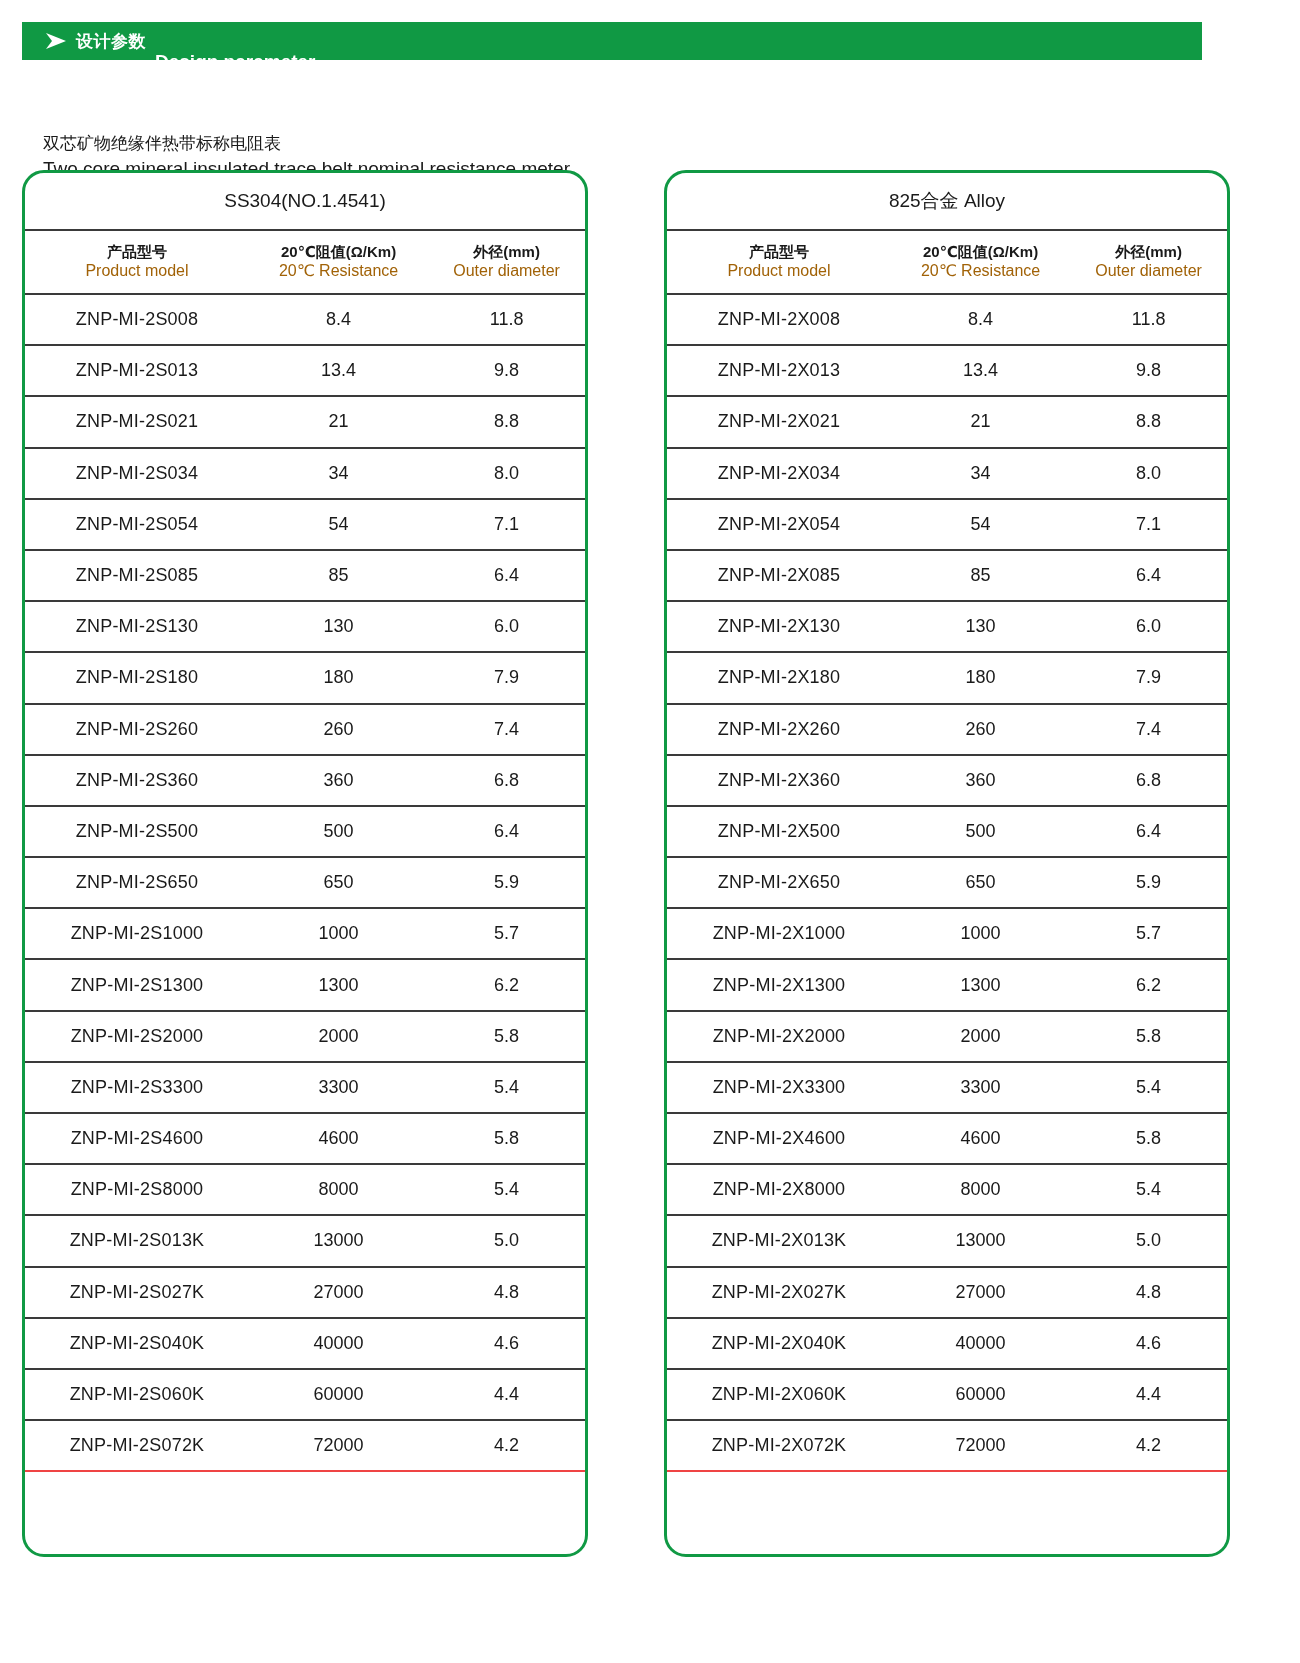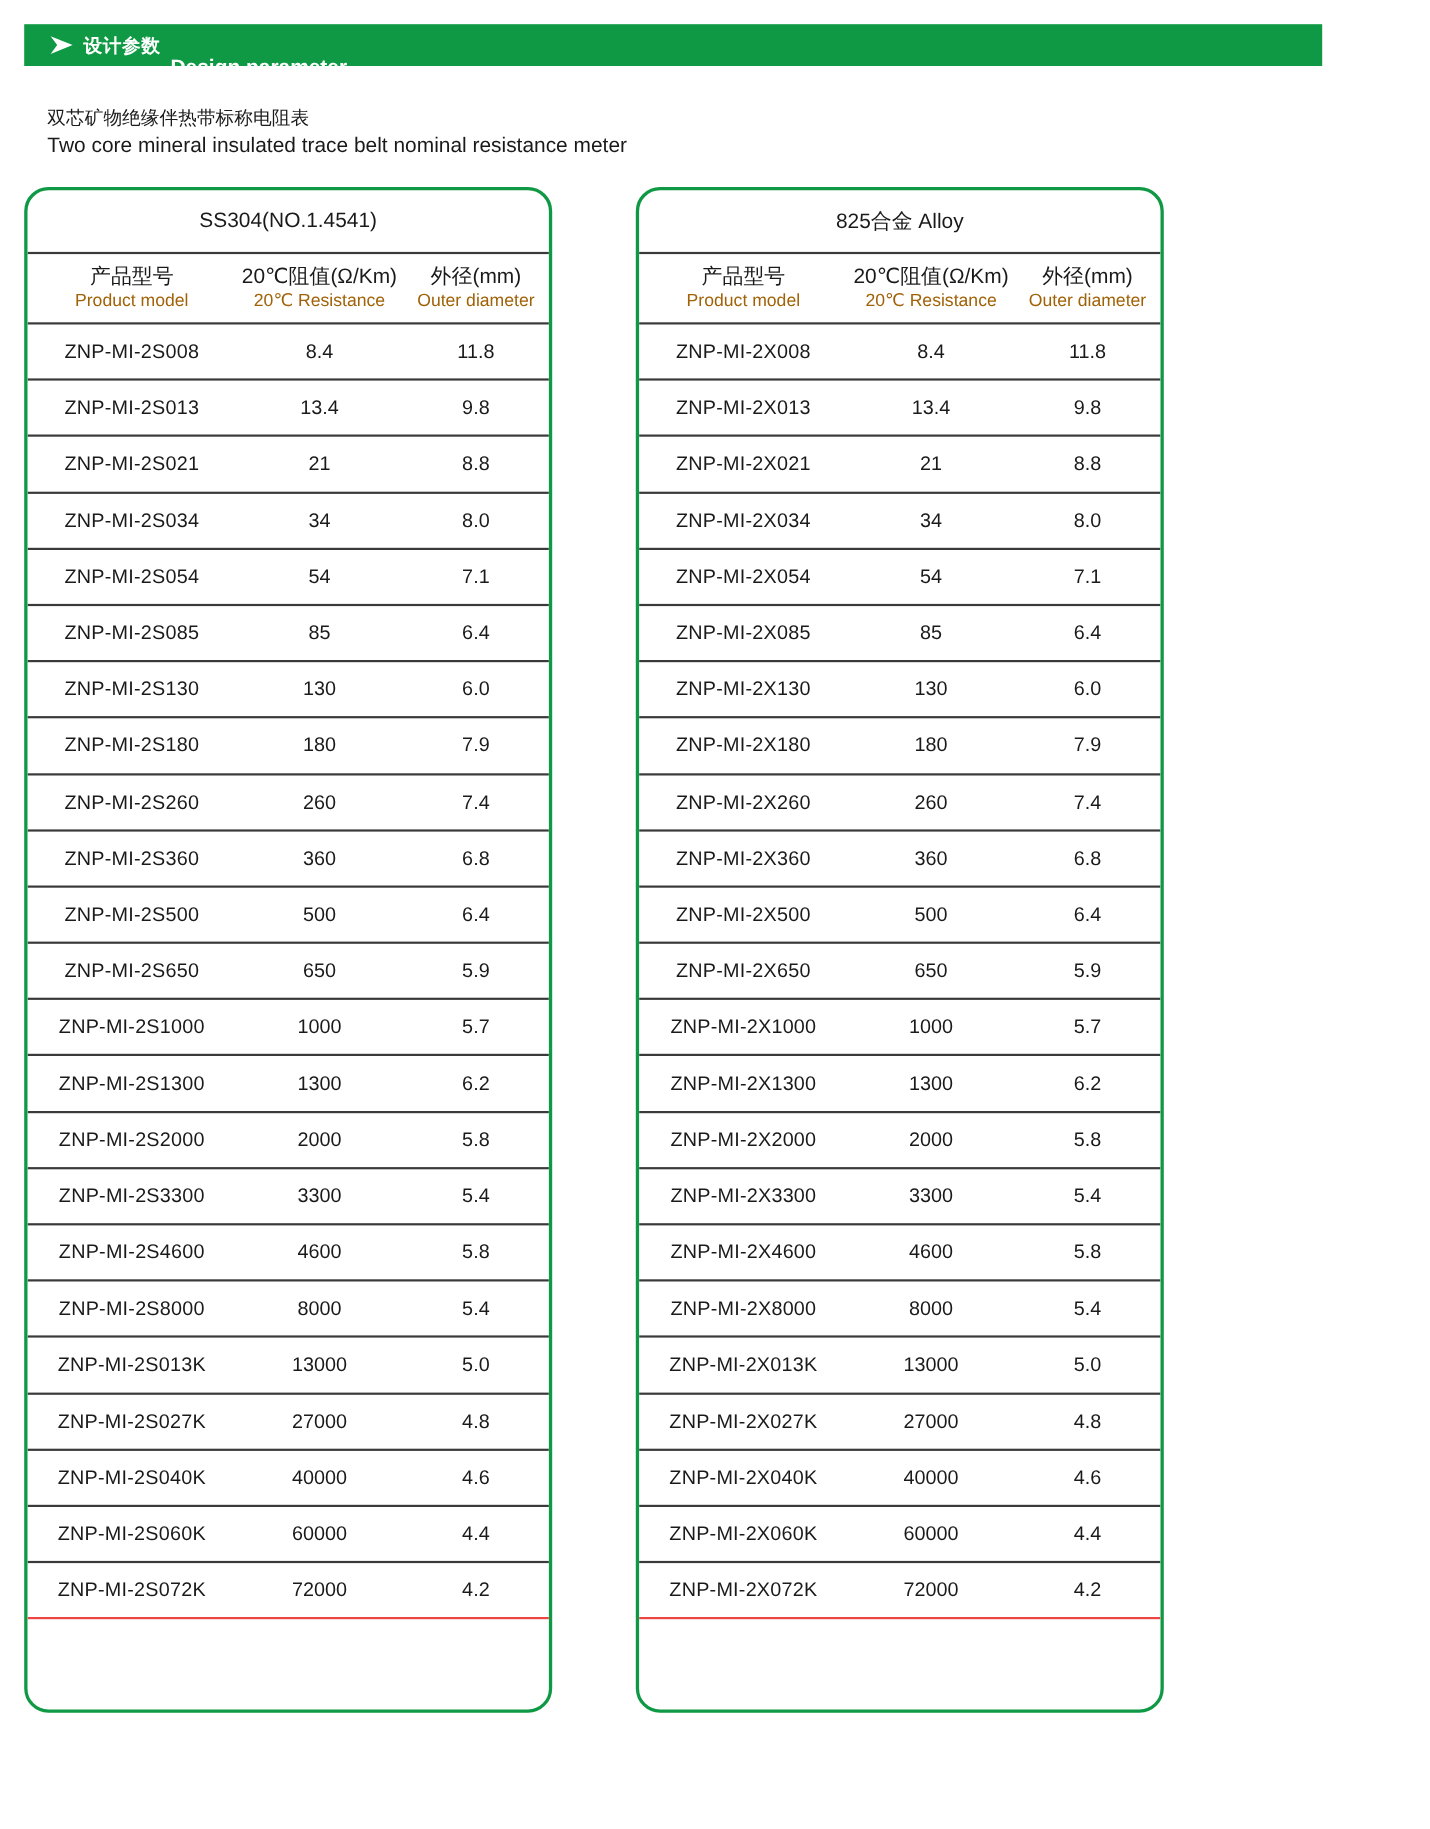--- a/index.html
+++ b/index.html
@@ -58,34 +58,35 @@
     position: absolute;
     left: 43px;
     top: 96px;
     width: 900px;
   }
   .caption .cn {
     font-size: 17px;
     line-height: 24px;
     color: #1a1a1a;
     white-space: nowrap;
+    margin-top: 36px;
   }
   .caption .en {
     font-size: 19px;
     line-height: 26px;
     color: #1a1a1a;
     white-space: nowrap;
   }
 
   
   .panels {
     position: absolute;
     left: 22px;
     top: 170px;
-    width: 1036px;
+    width: 1208px;
     display: flex;
     gap: 76px;
   }
   .panel {
     width: 590px;
     box-sizing: border-box;
     border: 3px solid #109944;
     border-radius: 22px;
     background: #ffffff;
     overflow: hidden;
@@ -108,23 +109,24 @@
     height: 62px;
     border-bottom: 2px solid #3a3a3a;
     align-items: center;
   }
   .head-cell {
     text-align: center;
     line-height: 1.28;
   }
   .head-cell .h-cn {
     display: block;
-    font-size: 19px;
+    font-size: 15px;
     color: #1a1a1a;
     white-space: nowrap;
+    font-weight: bold;
   }
   .head-cell .h-en {
     display: block;
     font-size: 16px;
     color: #a16207;
     white-space: nowrap;
   }
 
   .data-row {
     display: flex;

